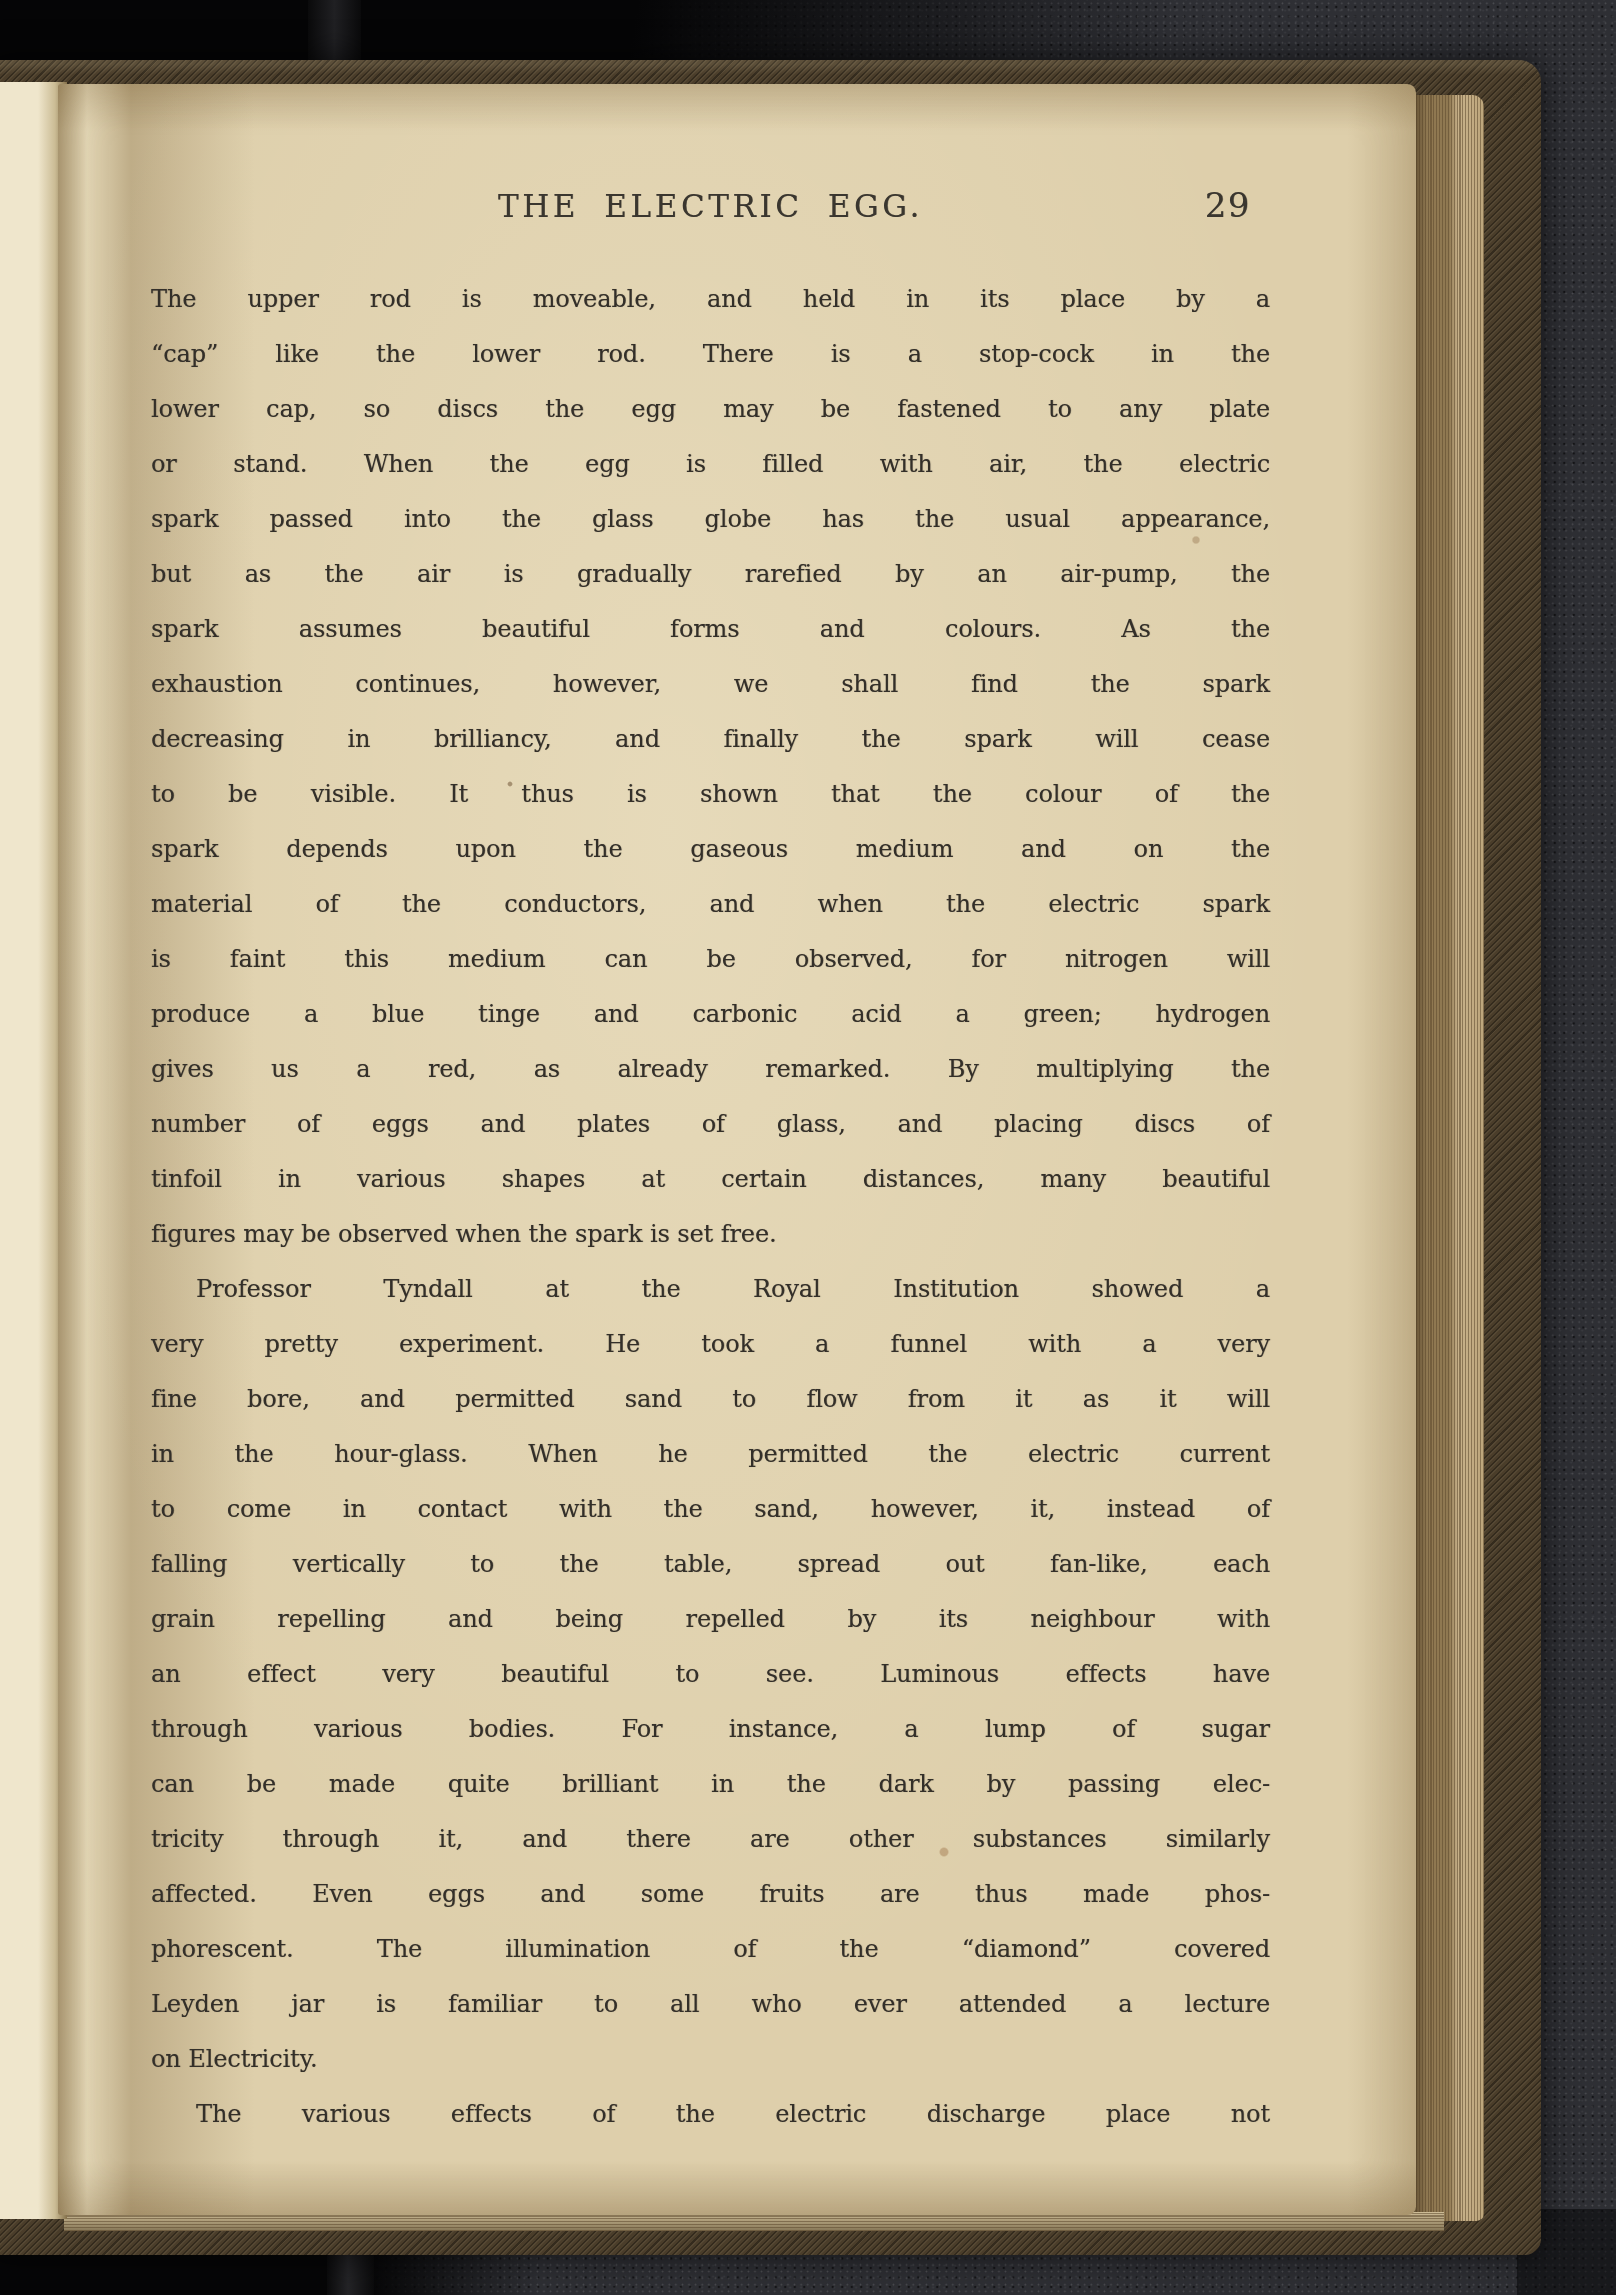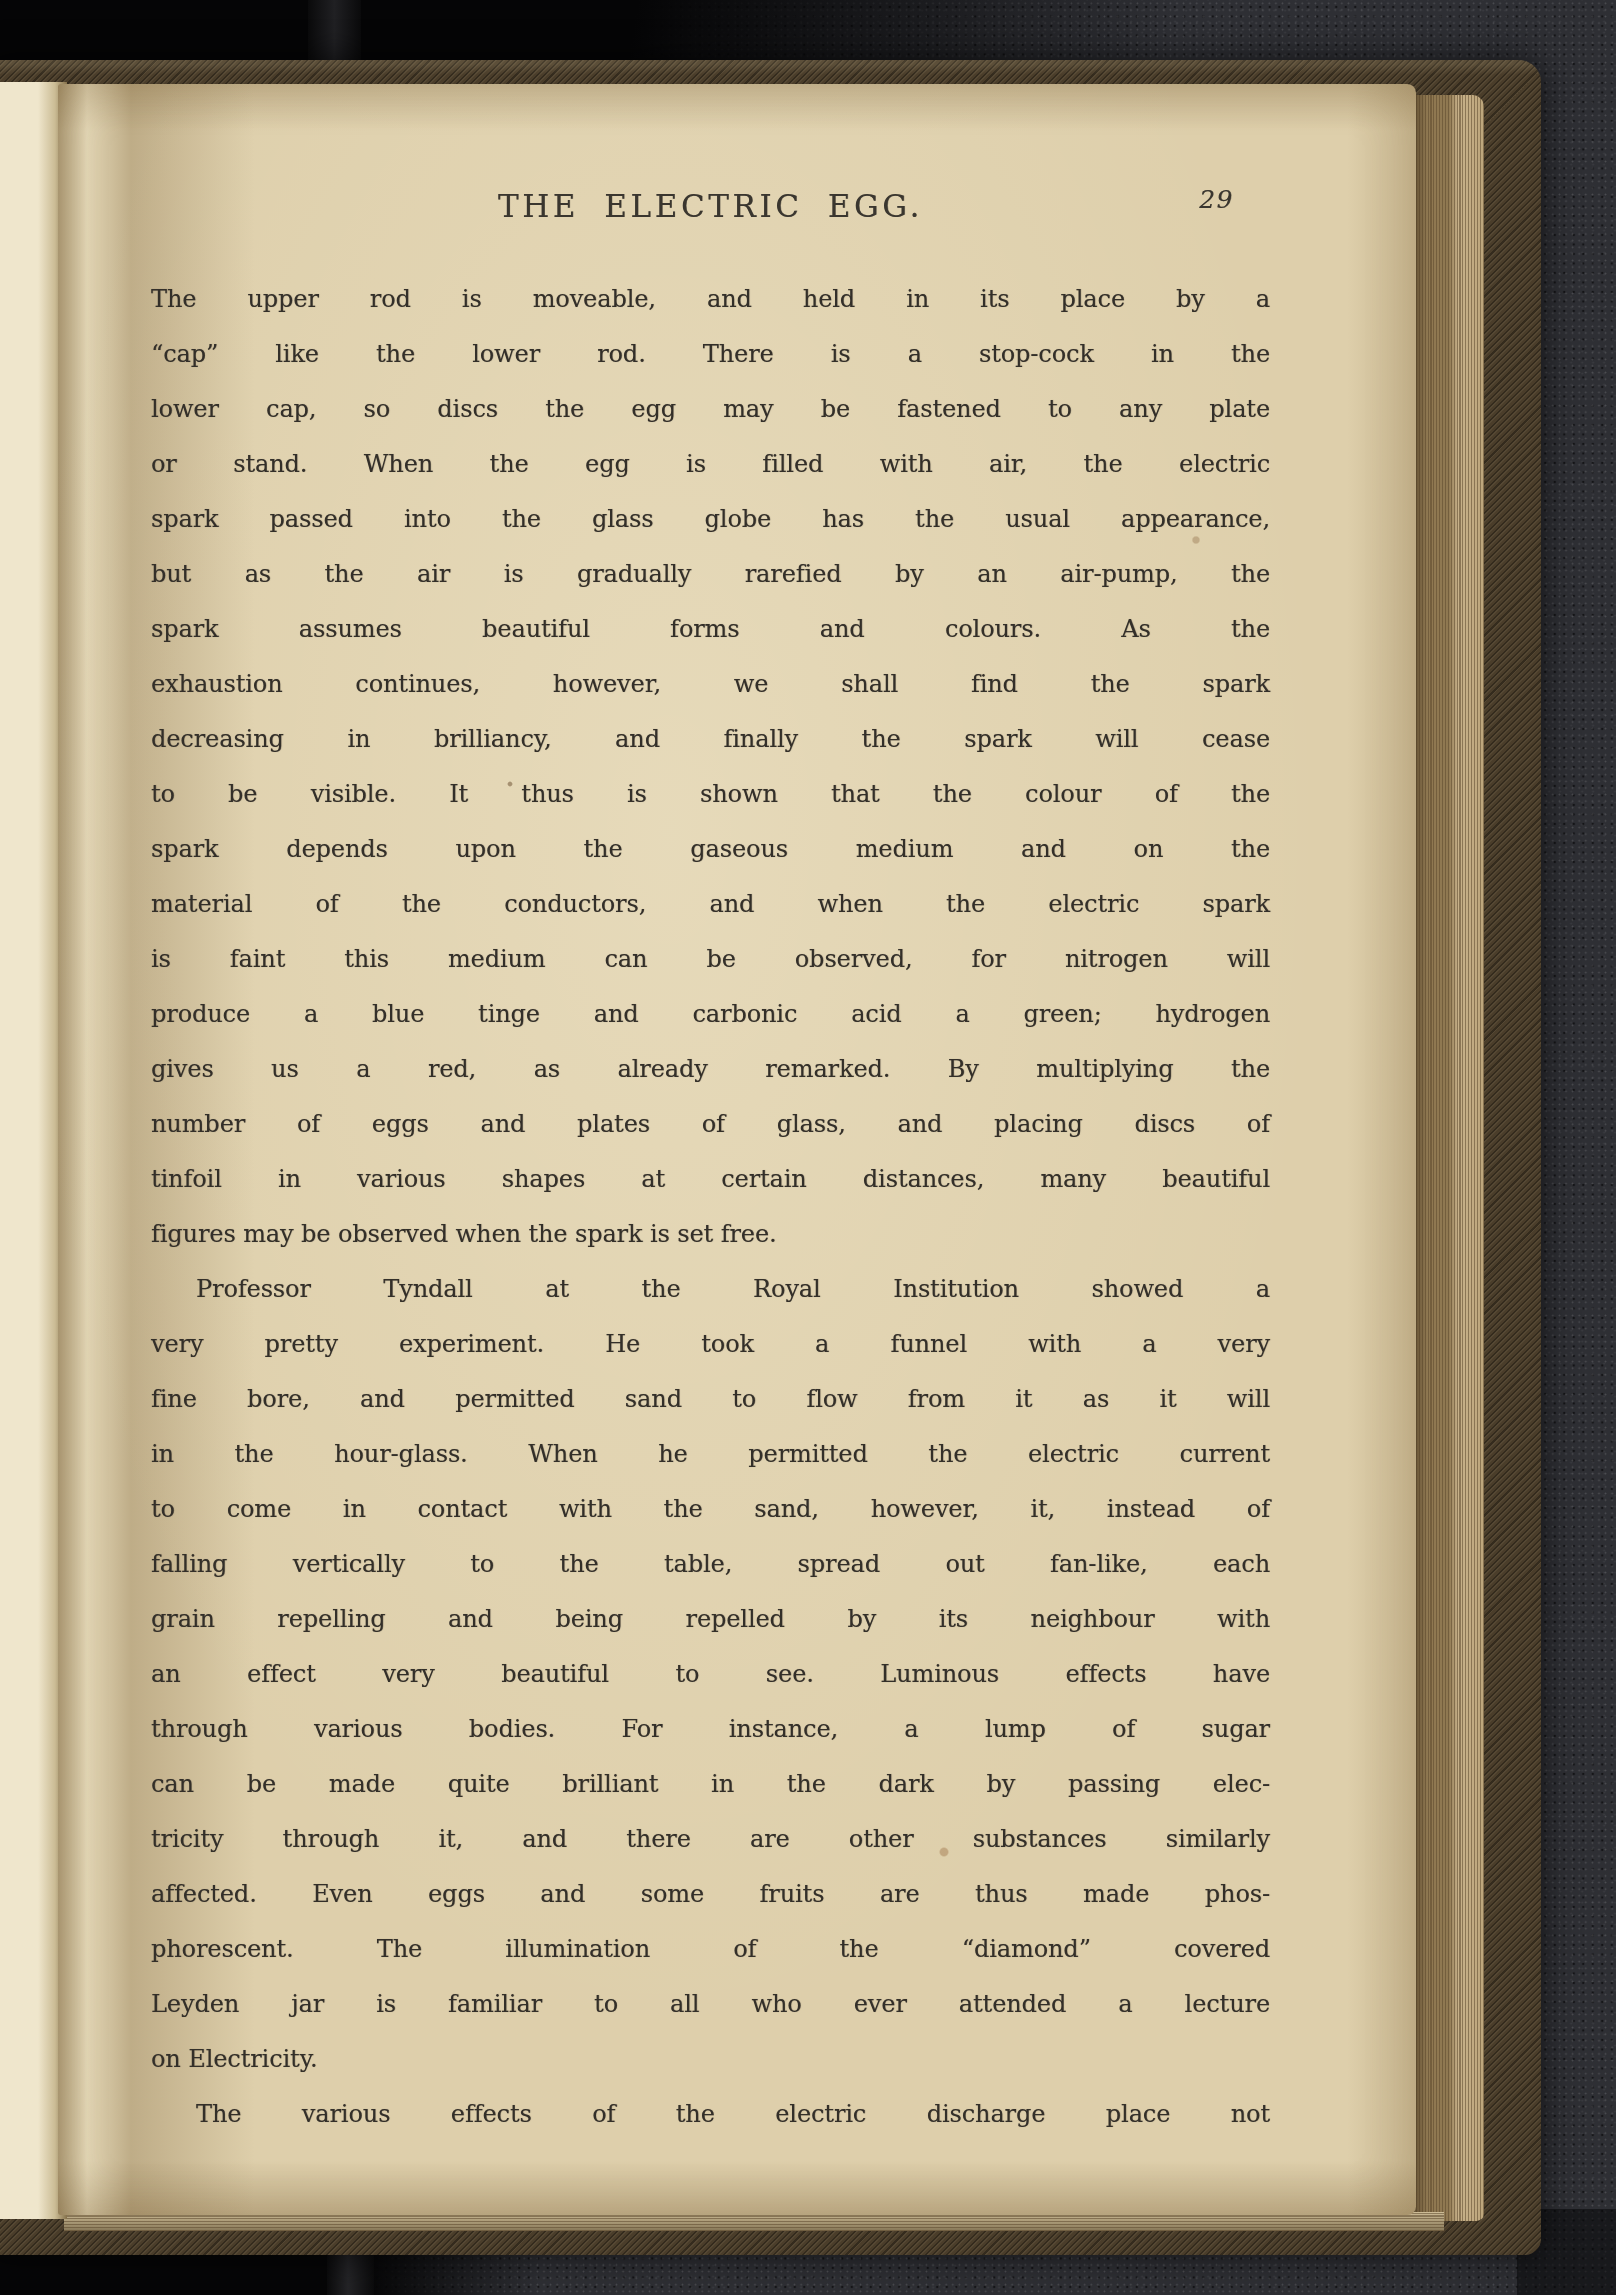--- a/index.html
+++ b/index.html
@@ -92,23 +92,22 @@
   
   .header-row {
     position:absolute; left:93px; top:104px; width:1119px; height:44px;
     color:#3a362f;
   }
   .header-title {
     text-align:center; font-size:31px; letter-spacing:3.6px; word-spacing:11.7px;
     text-shadow:0.4px 0.4px 0.6px rgba(55,50,42,0.45);
   }
   .page-number {
-    position:absolute; right:36px; top:-2.9px; font-size:25px; letter-spacing:1.5px;
+    position:absolute; right:19px; top:-2.9px; font-size:34px; letter-spacing:1.5px;
     text-shadow:0.4px 0.4px 0.6px rgba(55,50,42,0.45);
-    font-style:italic;
   }
   .body-text {
     position:absolute; left:93px; top:188px; width:1119px;
     font-size:24px; line-height:55px; color:#332f29; letter-spacing:-0.1px;
     text-shadow:0.4px 0.4px 0.7px rgba(50,45,38,0.45);
   }
   .line { text-align:justify; text-align-last:justify; height:55px; white-space:normal; }
   .line.last { text-align:right; text-align-last:left; }
   .line.indent { text-indent:45px; }
 </style>

